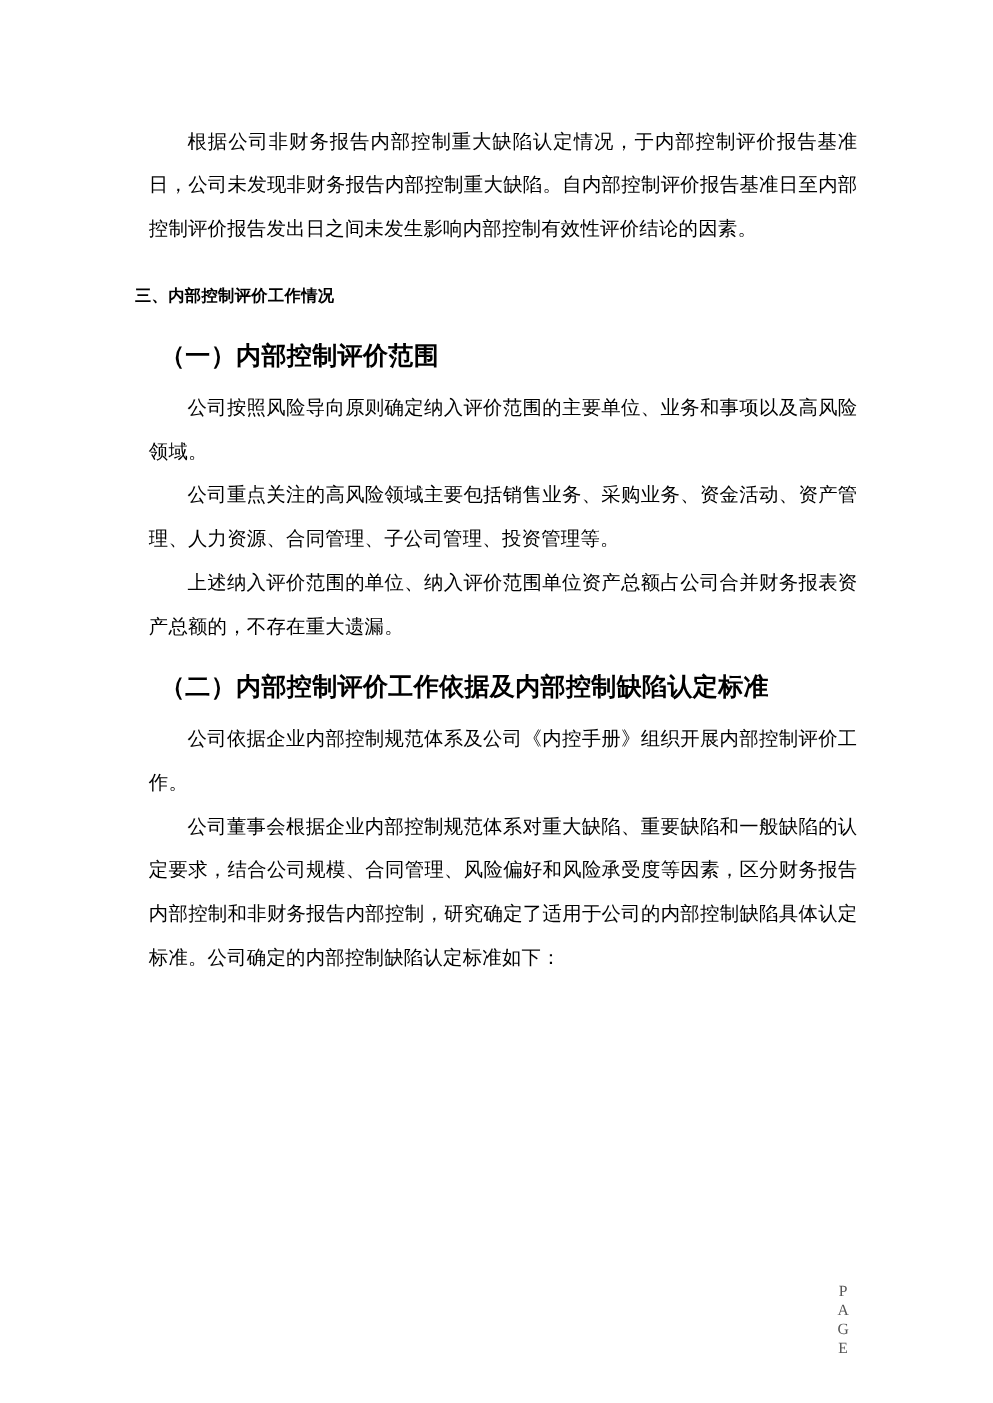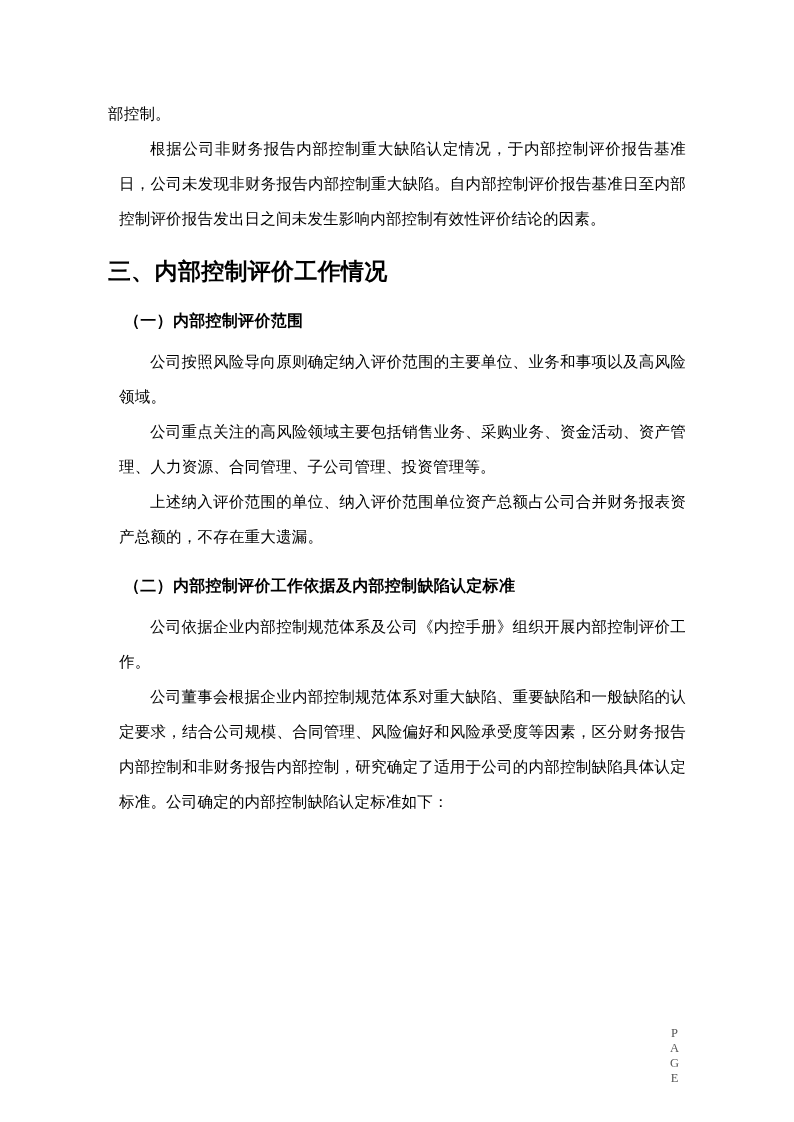--- a/index.html
+++ b/index.html
@@ -29,29 +29,29 @@
     text-justify: inter-ideograph;
     margin: 0 0 0 0;
     letter-spacing: 0.2px;
   }
   .indent {
     text-indent: 2em;
     margin-left: 11px;
   }
   .heading1 {
     font-family: "Liberation Sans", "DejaVu Sans", sans-serif;
-    font-size: 23px;
+    font-size: 13px;
     font-weight: bold;
     line-height: 35px;
     margin: 18px 0 8px 0;
     letter-spacing: 0.3px;
   }
   .heading2 {
     font-family: "Liberation Sans", "DejaVu Sans", sans-serif;
-    font-size: 16px;
+    font-size: 20px;
     font-weight: bold;
     line-height: 35px;
     margin: 14px 0 6px 0;
     text-indent: 1em;
     letter-spacing: 0.3px;
   }
   .page-footer {
     position: absolute;
     right: 104px;
     bottom: 36px;
@@ -65,21 +65,20 @@
   }
   .page-footer span {
     display: block;
   }
 </style>
 </head>
 <body>
 
 <div class="page">
 
-  <p class="para">部控制。</p>
 
   <p class="para indent">根据公司非财务报告内部控制重大缺陷认定情况，于内部控制评价报告基准日，公司未发现非财务报告内部控制重大缺陷。自内部控制评价报告基准日至内部控制评价报告发出日之间未发生影响内部控制有效性评价结论的因素。</p>
 
   <h1 class="heading1">三、内部控制评价工作情况</h1>
 
   <h2 class="heading2">（一）内部控制评价范围</h2>
 
   <p class="para indent">公司按照风险导向原则确定纳入评价范围的主要单位、业务和事项以及高风险领域。</p>
 
 

